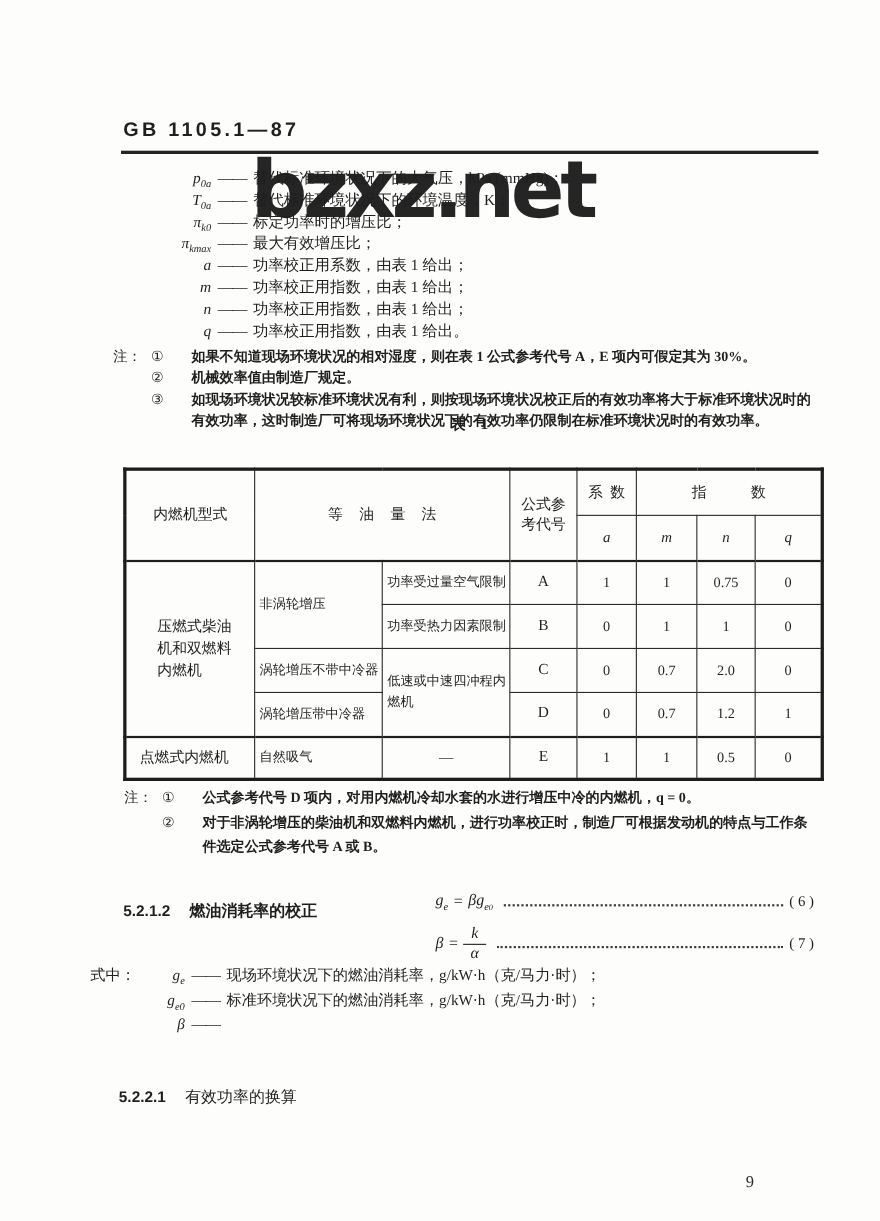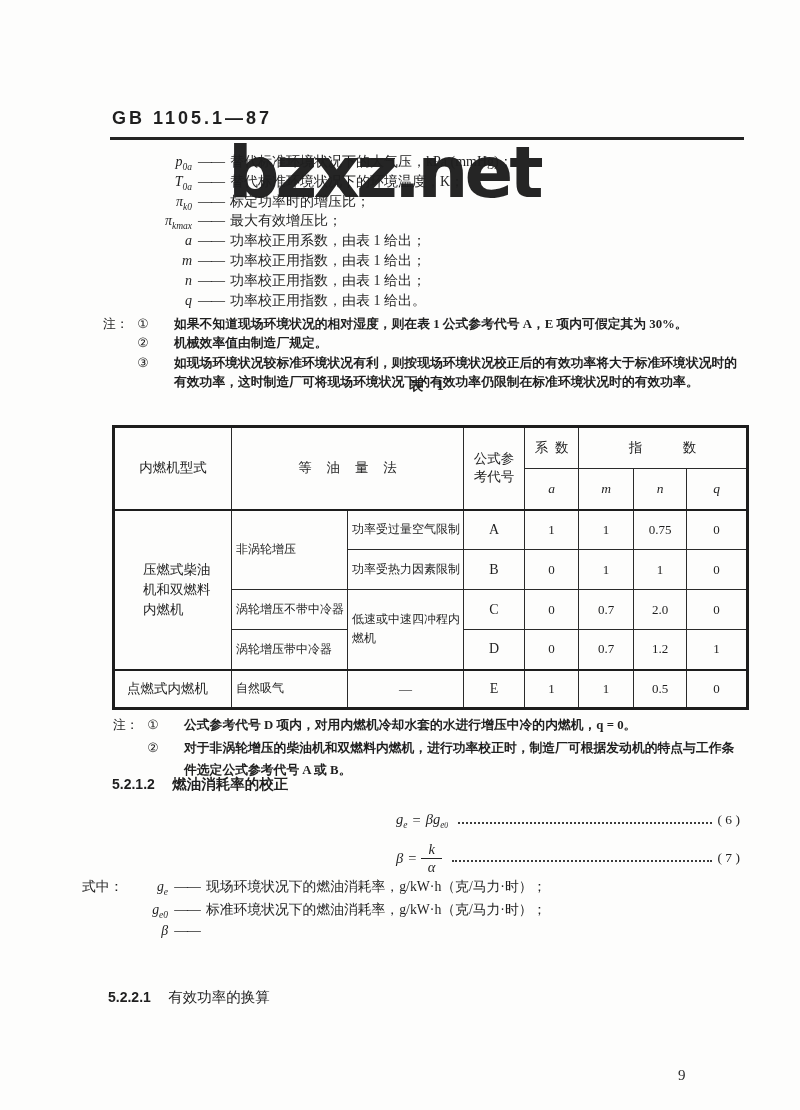--- a/index.html
+++ b/index.html
@@ -51,21 +51,21 @@
   td.engine2{font-size:13.5px;text-align:left;padding-left:12px !important;}
   td.cond{font-size:12px;text-align:left;padding-left:4px !important;line-height:19px;}
   td.code{font-size:14px;}
   td.val{font-size:13px;}
 
   
   .sec-head{position:absolute;white-space:nowrap;}
   .sec-num{font-family:"Liberation Sans",sans-serif;font-weight:bold;font-size:14px;margin-right:14px;}
   .sec-title-b{font-weight:bold;font-size:14.5px;}
   .sec-title-n{font-size:14.5px;}
-  #sec5212{left:112px;top:775px;}
+  #sec5212{left:112px;top:819px;}
   #sec5221{left:108px;top:988px;}
 
   
   .formula{position:absolute;left:396px;width:344px;display:flex;align-items:center;font-size:14.5px;}
   #f6{top:811px;}
   #f7{top:836px;height:44px;}
   .fx{font-style:italic;}
   .fx sub{font-size:9.5px;}
   .ss{font-size:7.5px;}
   .eq{margin:0 5px;}

